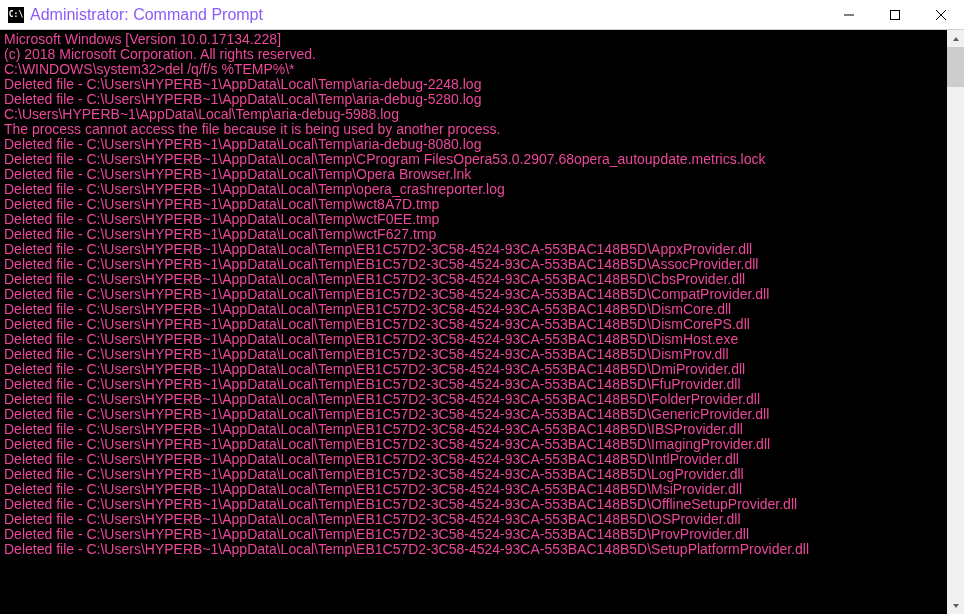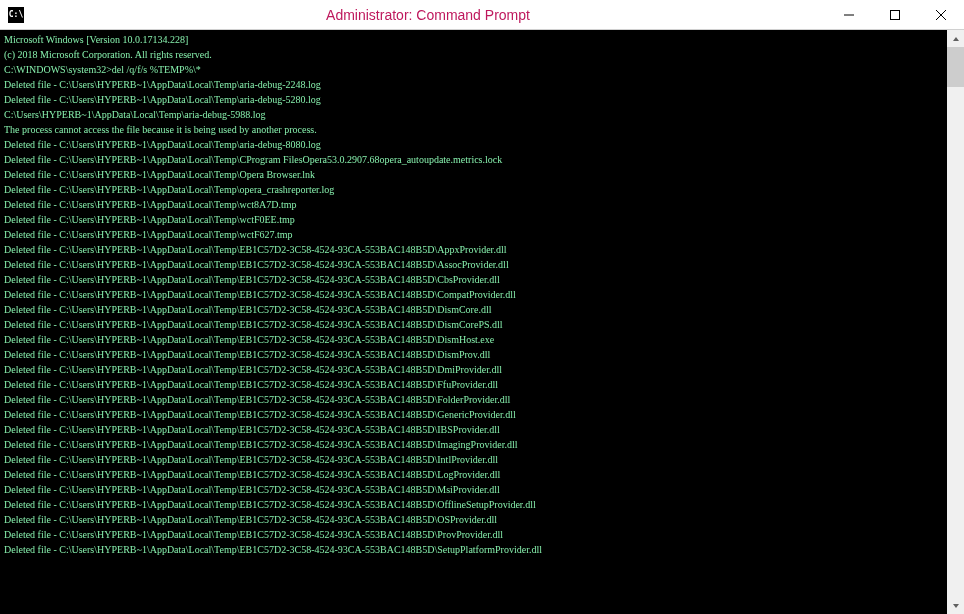--- a/index.html
+++ b/index.html
@@ -27,46 +27,45 @@
       background: #000;
       display: flex;
       align-items: center;
       justify-content: center;
       font-size: 8px;
       color: #fff;
       font-weight: bold;
       font-family: Consolas, monospace;
     }
     .titlebar-text {
-      font-size: 14px;
-      color: #be185d;
+      font-size: 16px;
+      color: #8b5cf6;
       flex: 1;
-      text-align: center;
     }
     .winbtn {
       width: 46px;
       height: 30px;
       display: flex;
       align-items: center;
       justify-content: center;
       cursor: pointer;
     }
     .winbtn svg { width: 10px; height: 10px; }
     .client {
       flex: 1;
       display: flex;
       background: #000000;
       min-height: 0;
     }
     .terminal {
       flex: 1;
       background: #000000;
-      color: #86efac;
-      font-family: Liberation Serif, serif;
-      font-size: 10px;
+      color: #ec4899;
+      font-family: Liberation Sans, sans-serif;
+      font-size: 14px;
       line-height: 15px;
       padding: 2px 0 0 4px;
       white-space: pre;
       overflow: hidden;
     }
     .terminal .line { display: block; }
     .scrollbar {
       width: 17px;
       background: #f0f0f0;
       position: relative;

